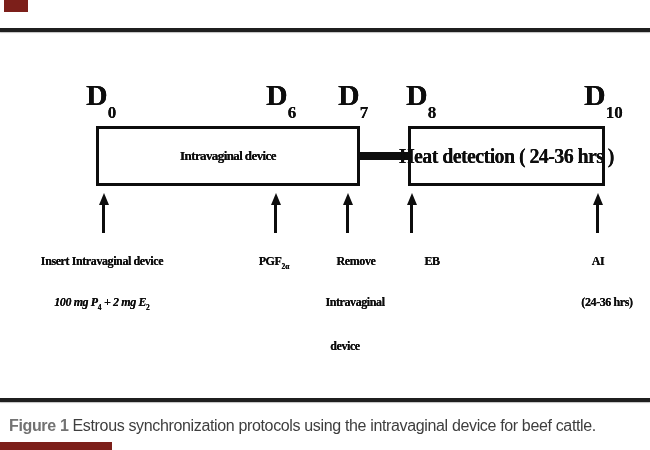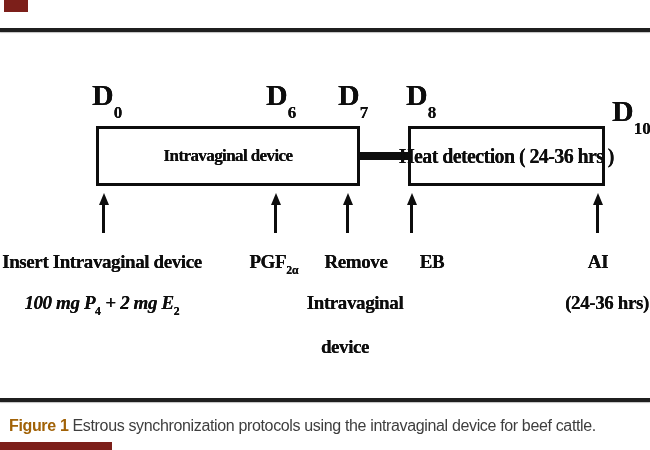--- a/index.html
+++ b/index.html
@@ -14,58 +14,58 @@
   
   .rule{position:absolute;left:0;width:650px;height:4px;background:#1f1f1f;
         box-shadow:0 1px 1px rgba(0,0,0,.25);}
   #rule-top{top:28px;}
   #rule-bottom{top:398px;}
 
   
   .day{position:absolute;top:80px;font-weight:700;font-size:30px;line-height:30px;
        letter-spacing:-1px;text-shadow:0 0 .5px currentColor;}
   .day .dsub{font-size:17px;position:relative;top:13px;left:1px;letter-spacing:0;}
-  #day-0{left:92px;} #day-6{left:266px;} #day-7{left:338px;} #day-8{left:406px;} #day-10{left:612px;margin-top:16px;}
+  #day-0{left:86px;} #day-6{left:266px;} #day-7{left:338px;} #day-8{left:406px;} #day-10{left:584px;}
 
   
   .tbox{position:absolute;top:126px;height:60px;border:3px solid #0d0d0d;box-sizing:border-box;
         background:#fff;display:flex;align-items:center;justify-content:center;
         font-weight:700;text-shadow:0 0 .5px currentColor;white-space:nowrap;}
-  #box-device{left:96px;width:264px;font-size:17px;letter-spacing:-.6px;}
+  #box-device{left:96px;width:264px;font-size:13px;letter-spacing:-.6px;}
   #box-heat{left:408px;width:197px;font-size:20px;letter-spacing:-.6px;}
   #connector{position:absolute;left:357px;top:152px;width:54px;height:8px;background:#0d0d0d;}
 
   
   .arrow{position:absolute;top:193px;width:11px;display:flex;flex-direction:column;align-items:center;}
   .arrow .head{width:0;height:0;border-left:5.5px solid transparent;border-right:5.5px solid transparent;
                border-bottom:12px solid #0d0d0d;}
   .arrow .stem{width:3px;height:28px;background:#0d0d0d;}
   #arrow-insert{left:98px;} #arrow-pgf{left:270px;} #arrow-remove{left:342px;}
   #arrow-eb{left:406px;} #arrow-ai{left:592px;}
 
   
-  .evt{position:absolute;font-weight:700;font-size:19px;letter-spacing:-.4px;line-height:19px;
+  .evt{position:absolute;font-weight:700;font-size:12px;letter-spacing:-.4px;line-height:19px;
        text-align:center;text-shadow:0 0 .5px currentColor;white-space:nowrap;}
   .evt .sub{font-size:62%;position:relative;top:.5em;letter-spacing:0;}
   .pre{white-space:pre;font-style:italic;}
   #evt-insert-1{left:2px;top:252px;width:200px;}
   #evt-insert-2{left:2px;top:293px;width:200px;}
   #evt-pgf{left:224px;top:252px;width:100px;text-align:center;}
   #evt-remove-1{left:306px;top:252px;width:100px;}
   #evt-remove-2{left:305px;top:293px;width:100px;}
   #evt-remove-3{left:295px;top:337px;width:100px;}
   #evt-eb{left:402px;top:252px;width:60px;}
   #evt-ai-1{left:568px;top:252px;width:60px;}
   #evt-ai-2{left:557px;top:293px;width:100px;}
 
   
   #caption{position:absolute;left:9px;top:414px;width:640px;
            font-family:"Liberation Sans","DejaVu Sans",sans-serif;
            font-size:16px;letter-spacing:-.35px;line-height:24px;color:#3e3e3e;white-space:pre-wrap;}
-  #caption .cap-bold{font-weight:700;color:#a16207;}
+  #caption .cap-bold{font-weight:700;color:#737373;}
 </style>
 </head>
 <body>
 
 <div id="page">
 
   <div id="mark-tl" class="mark"></div>
   <div id="mark-bl" class="mark"></div>
 
   <div id="rule-top" class="rule"></div>

